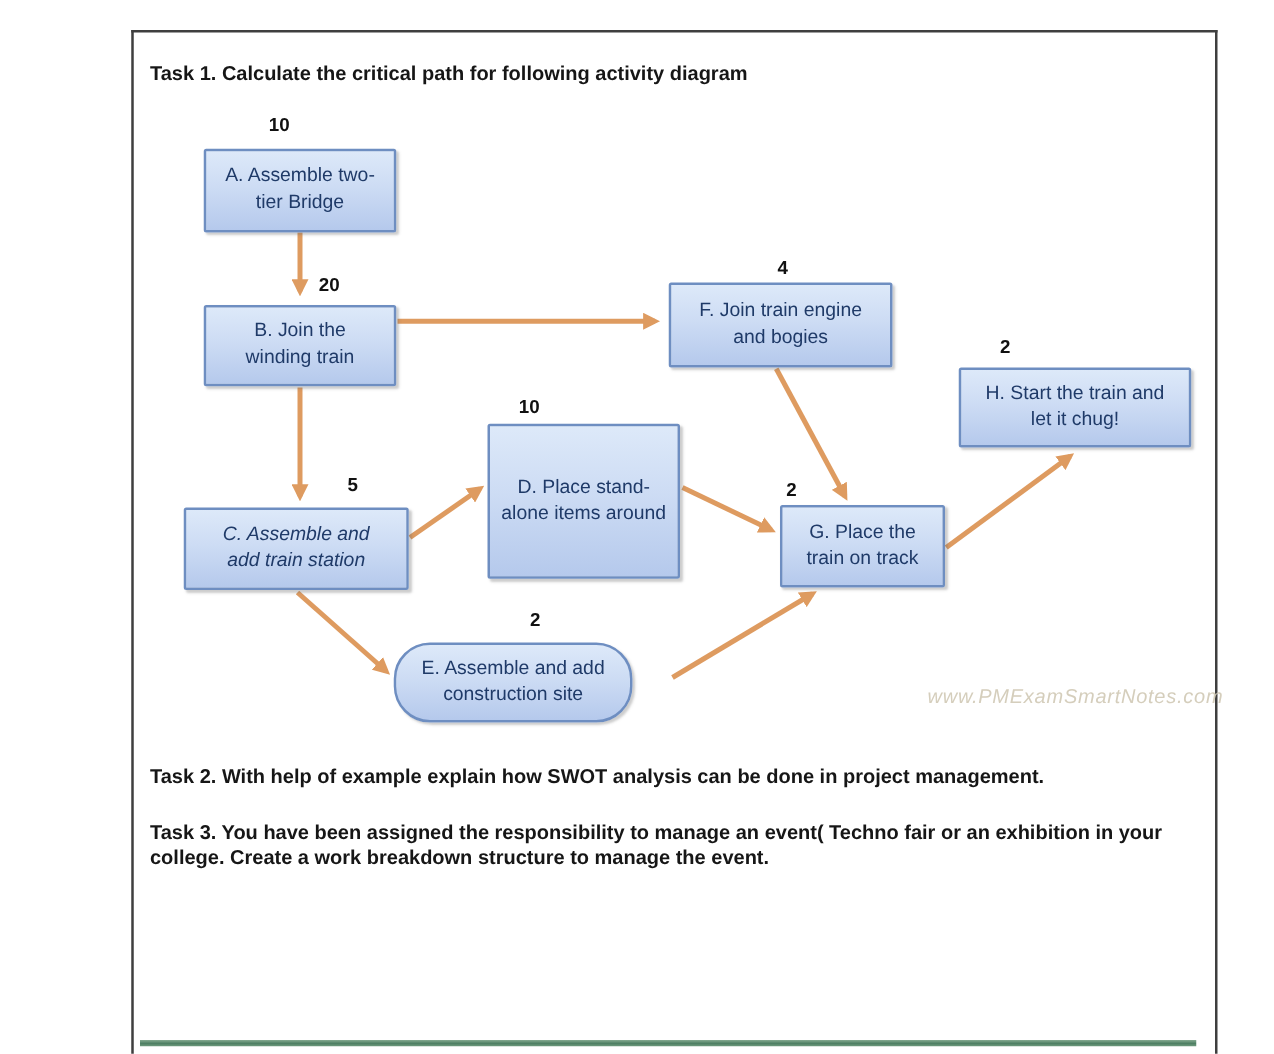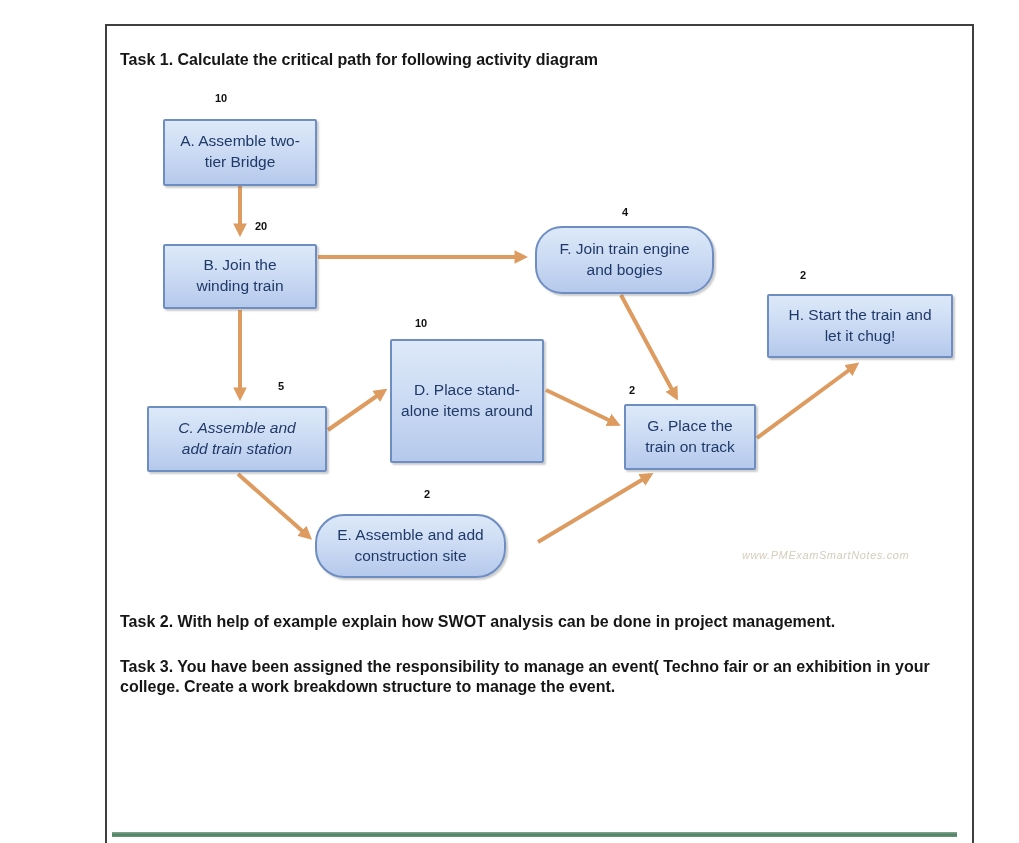--- a/index.html
+++ b/index.html
@@ -45,42 +45,42 @@
     text-align: center;
     font-size: 15.5px; line-height: 1.35; color: #1f3a68;
     background: linear-gradient(to bottom, #dde9f9 0%, #cddcf4 45%, #b5c9ec 100%);
     border: 2px solid #6e8ec1;
     border-radius: 2px;
     box-shadow: 2px 2px 2px rgba(110,110,110,0.35);
     padding: 0 8px;
   }
   .dur {
     position: absolute;
-    font-weight: bold; font-size: 11px; color: #111;
+    font-weight: bold; font-size: 15px; color: #111;
   }
   .node-a { left: 56px;  top: 33px;  } .node-a .nbox { width: 154px; height: 67px; }
   .node-b { left: 56px;  top: 158px; } .node-b .nbox { width: 154px; height: 65px; padding: 0 14px; }
   .node-c { left: 40px;  top: 320px; } .node-c .nbox { width: 180px; height: 66px; padding: 0 20px; font-style: italic; }
   .node-d { left: 283px; top: 253px; } .node-d .nbox { width: 154px; height: 124px; }
   .node-e { left: 208px; top: 428px; } .node-e .nbox { width: 191px; height: 64px; border-radius: 29px; }
-  .node-f { left: 428px; top: 140px; } .node-f .nbox { width: 179px; height: 68px; border-radius: 27px; }
+  .node-f { left: 428px; top: 140px; } .node-f .nbox { width: 179px; height: 68px; }
   .node-g { left: 517px; top: 318px; } .node-g .nbox { width: 132px; height: 66px; }
   .node-h { left: 660px; top: 208px; } .node-h .nbox { width: 186px; height: 64px; padding: 0 14px; }
   .node-a .dur { left: 52px;  top: -27px; }
   .node-b .dur { left: 92px; top: -24px; }
   .node-c .dur { left: 131px; top: -26px; }
   .node-d .dur { left: 25px;  top: -22px; }
   .node-e .dur { left: 109px; top: -26px; }
   .node-f .dur { left: 87px;  top: -20px; }
   .node-g .dur { left: 5px;   top: -20px; }
   .node-h .dur { left: 33px;  top: -25px; }
   .watermark {
     position: absolute;
     left: 635px; top: 463px;
-    font-size: 11px; font-style: italic;
+    font-size: 16px; font-style: italic;
     letter-spacing: 0.6px;
     color: #d5cebc;
   }
   .green-rule {
     position: absolute;
     left: 5px; top: 806px;
     width: 845px; height: 5px;
     background: linear-gradient(to bottom, #86ab91, #4e7f63 55%, #6f9a7d);
   }
 </style>

